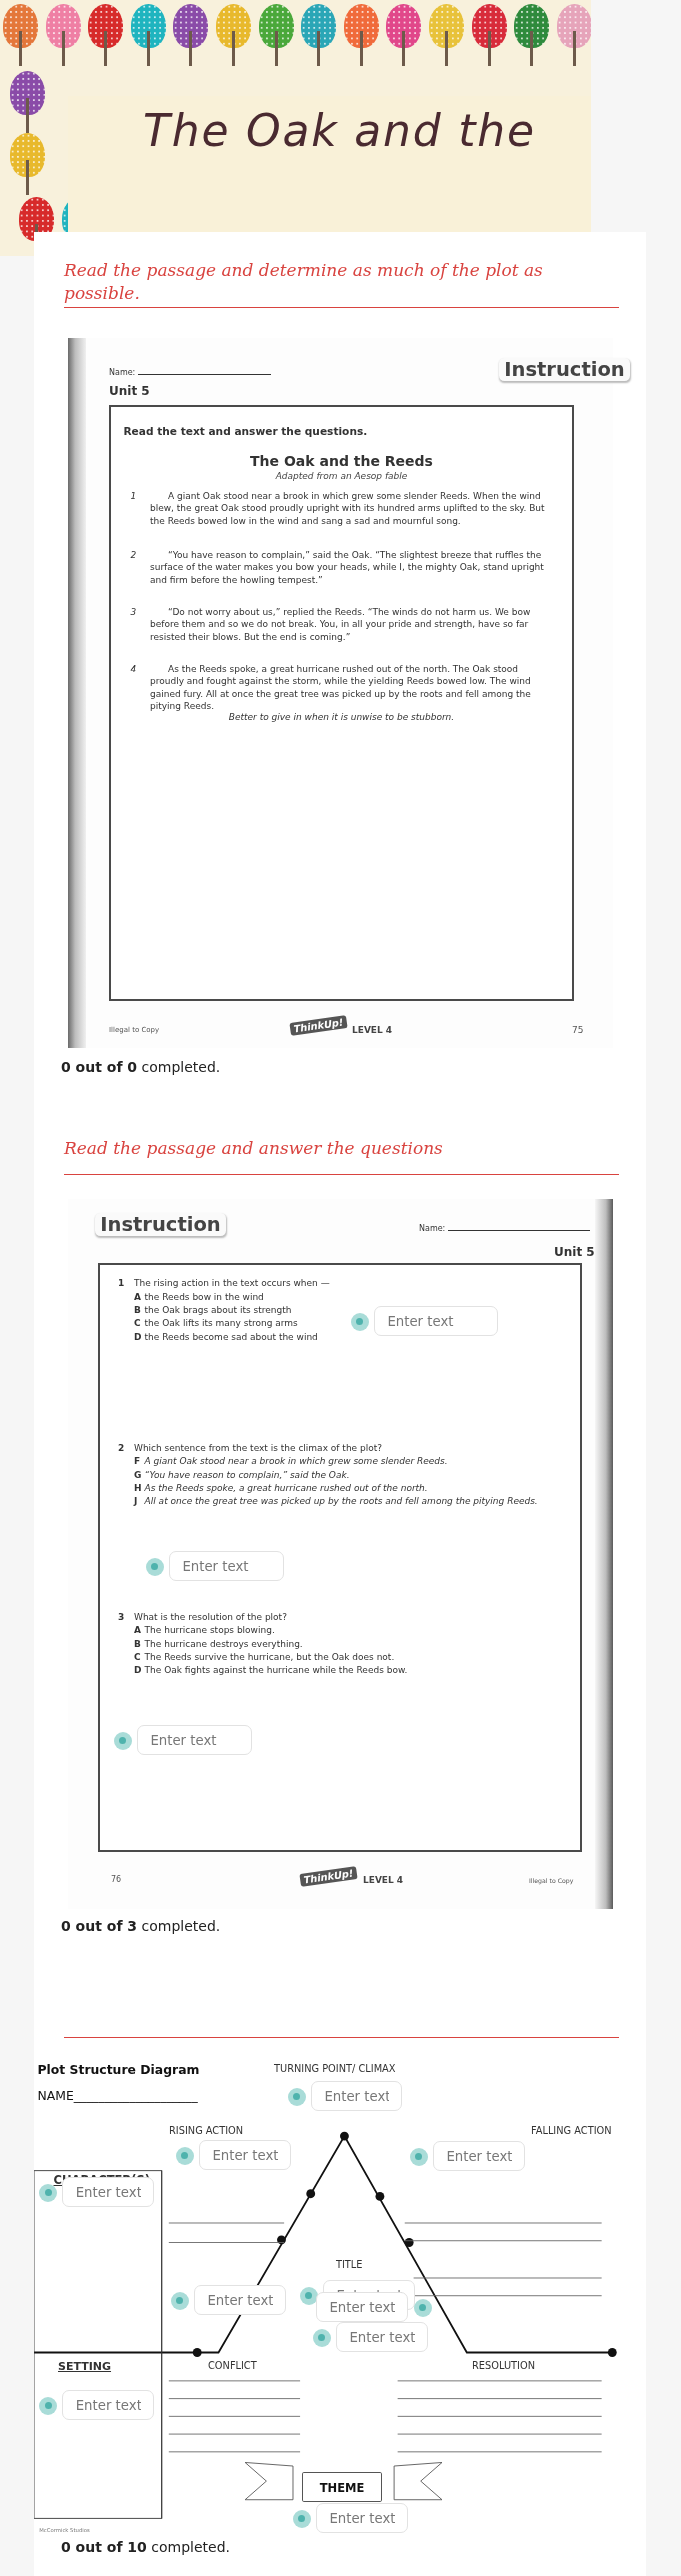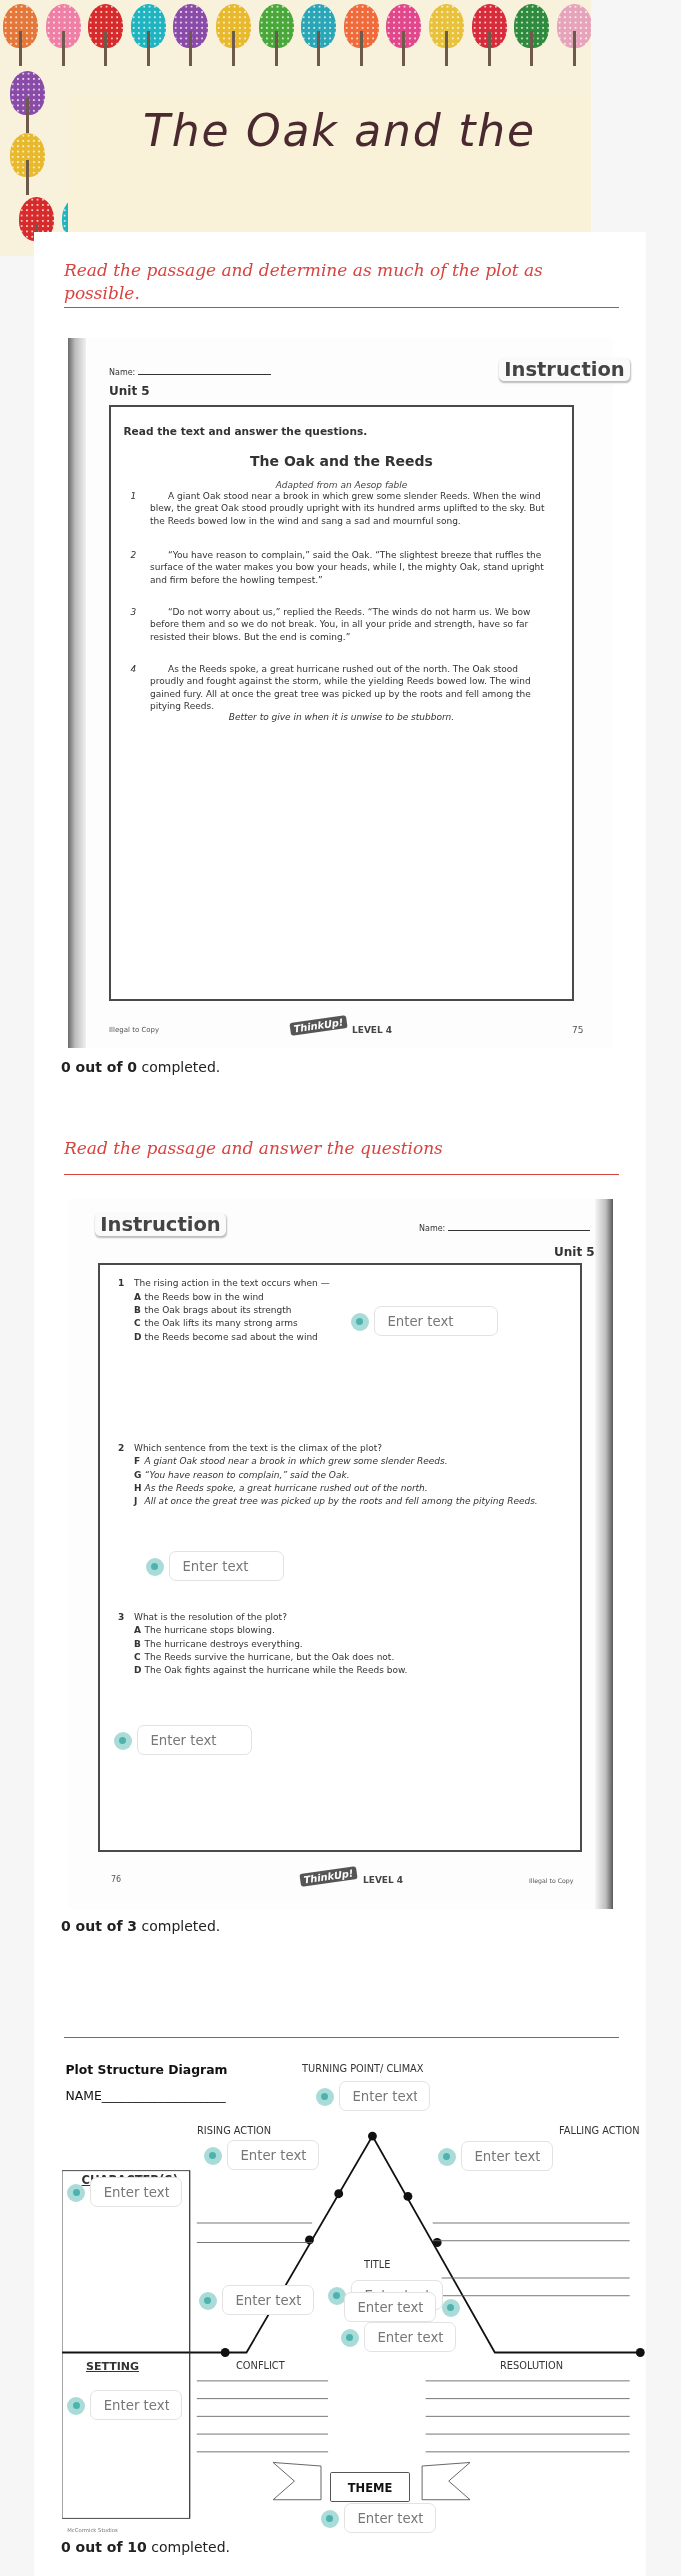--- a/index.html
+++ b/index.html
@@ -233,21 +233,21 @@
   <div class="section-rule" style="top:75px;"></div>
 
   <div class="sheet" style="left:34px; top:106px; width:545px; height:710px;">
     <div class="spine-left"></div>
     <div class="name-line" style="left:41px; top:30px;"><span>Name:</span><span class="line"></span></div>
     <div class="unit" style="left:41px; top:46px;">Unit 5</div>
     <div class="instr-badge" style="left:431px; top:19.5px;">Instruction</div>
     <div class="frame" style="left:41px; top:67px; width:465px; height:596px;">
       <div class="passage-head" style="left:12.4px; top:18px;">Read the text and answer the questions.</div>
       <div class="passage-title" style="top:46px;">The Oak and the Reeds</div>
-      <div class="passage-sub" style="top:64px;margin-top:9px;">Adapted from an Aesop fable</div>
+      <div class="passage-sub" style="top:64px;">Adapted from an Aesop fable</div>
       <div class="para" style="left:39px; top:83px; width:399px;"><span class="num">1</span><span class="indent"></span><span>A giant Oak stood near a brook in which grew some slender Reeds. When the wind blew, the great Oak stood proudly upright with its hundred arms uplifted to the sky. But the Reeds bowed low in the wind and sang a sad and mournful song.</span></div>
       <div class="para" style="left:39px; top:142px; width:399px;"><span class="num">2</span><span class="indent"></span><span>“You have reason to complain,” said the Oak. “The slightest breeze that ruffles the surface of the water makes you bow your heads, while I, the mighty Oak, stand upright and firm before the howling tempest.”</span></div>
       <div class="para" style="left:39px; top:199px; width:399px;"><span class="num">3</span><span class="indent"></span><span>“Do not worry about us,” replied the Reeds. “The winds do not harm us. We bow before them and so we do not break. You, in all your pride and strength, have so far resisted their blows. But the end is coming.”</span></div>
       <div class="para" style="left:39px; top:256px; width:399px;"><span class="num">4</span><span class="indent"></span><span>As the Reeds spoke, a great hurricane rushed out of the north. The Oak stood proudly and fought against the storm, while the yielding Reeds bowed low. The wind gained fury. All at once the great tree was picked up by the roots and fell among the pitying Reeds.</span></div>
       <div class="moral" style="top:305px;">Better to give in when it is unwise to be stubborn.</div>
     </div>
     <div class="footer-left" style="left:41px; top:688px;">Illegal to Copy</div>
     <div class="thinkup" style="left:222px; top:681px;">ThinkUp!</div>
     <div class="level" style="left:284px; top:687px;">LEVEL 4</div>
     <div class="footer-right" style="left:504px; top:687px; font-size:9px;">75</div>
@@ -304,21 +304,21 @@
     <div class="footer-left" style="left:43px; top:676px; font-size:8px;">76</div>
     <div class="thinkup" style="left:232px; top:671px;">ThinkUp!</div>
     <div class="level" style="left:295px; top:676px;">LEVEL 4</div>
     <div class="footer-right" style="left:461px; top:678px; font-size:6.2px;">Illegal to Copy</div>
   </div>
 
   <div class="completion" style="top:1686px;"><b>0 out of 3</b> <span>completed.</span></div>
 
   <div class="section-rule" style="top:1805px;"></div>
 
-  <div style="position:absolute; left:0; top:1826px; width:612px; height:479px;margin-left:28px;">
+  <div style="position:absolute; left:0; top:1826px; width:612px; height:479px;">
 
     <svg width="612" height="479" style="position:absolute;left:0;top:0;" viewBox="0 0 690 540">
       <polyline points="0,332 184,332 208,332 350,88 488,332 512,332 652,332" fill="none" stroke="#111" stroke-width="2"></polyline>
       <g fill="#111">
         <circle cx="350" cy="88" r="5"></circle>
         <circle cx="312" cy="153" r="5"></circle>
         <circle cx="390" cy="156" r="5"></circle>
         <circle cx="279" cy="205" r="5"></circle>
         <circle cx="423" cy="208" r="5"></circle>
         <circle cx="184" cy="332" r="5"></circle>

